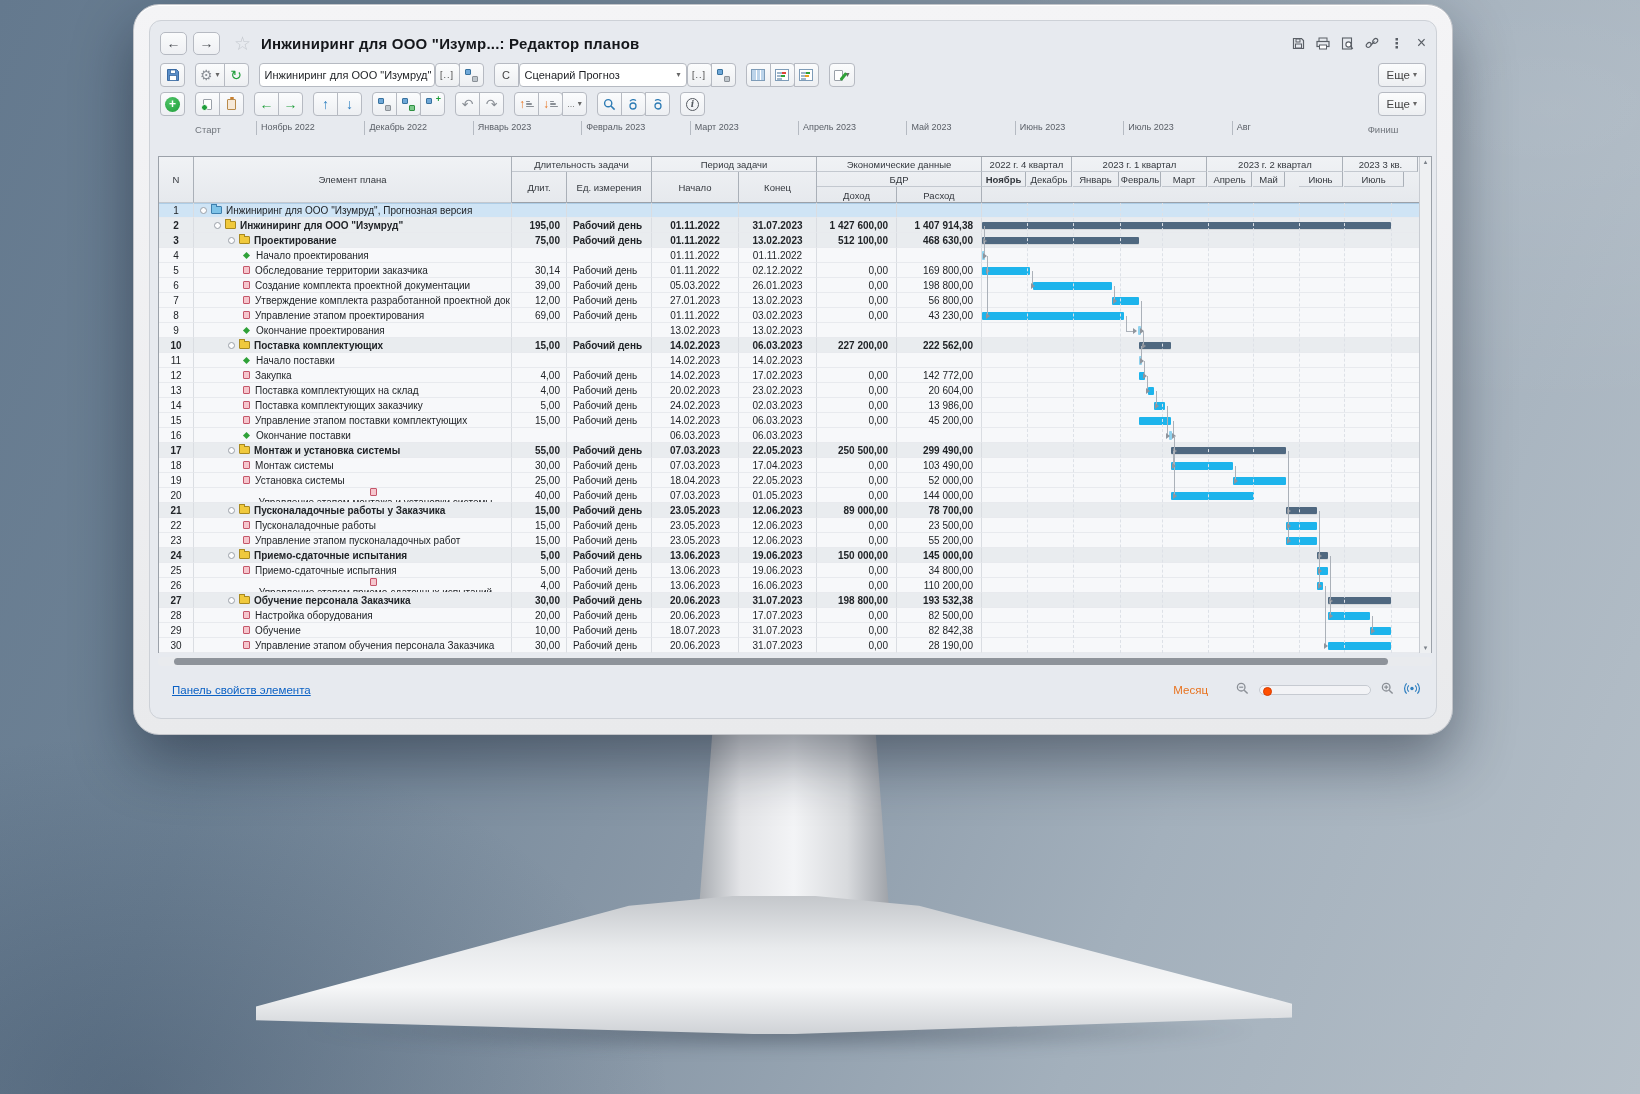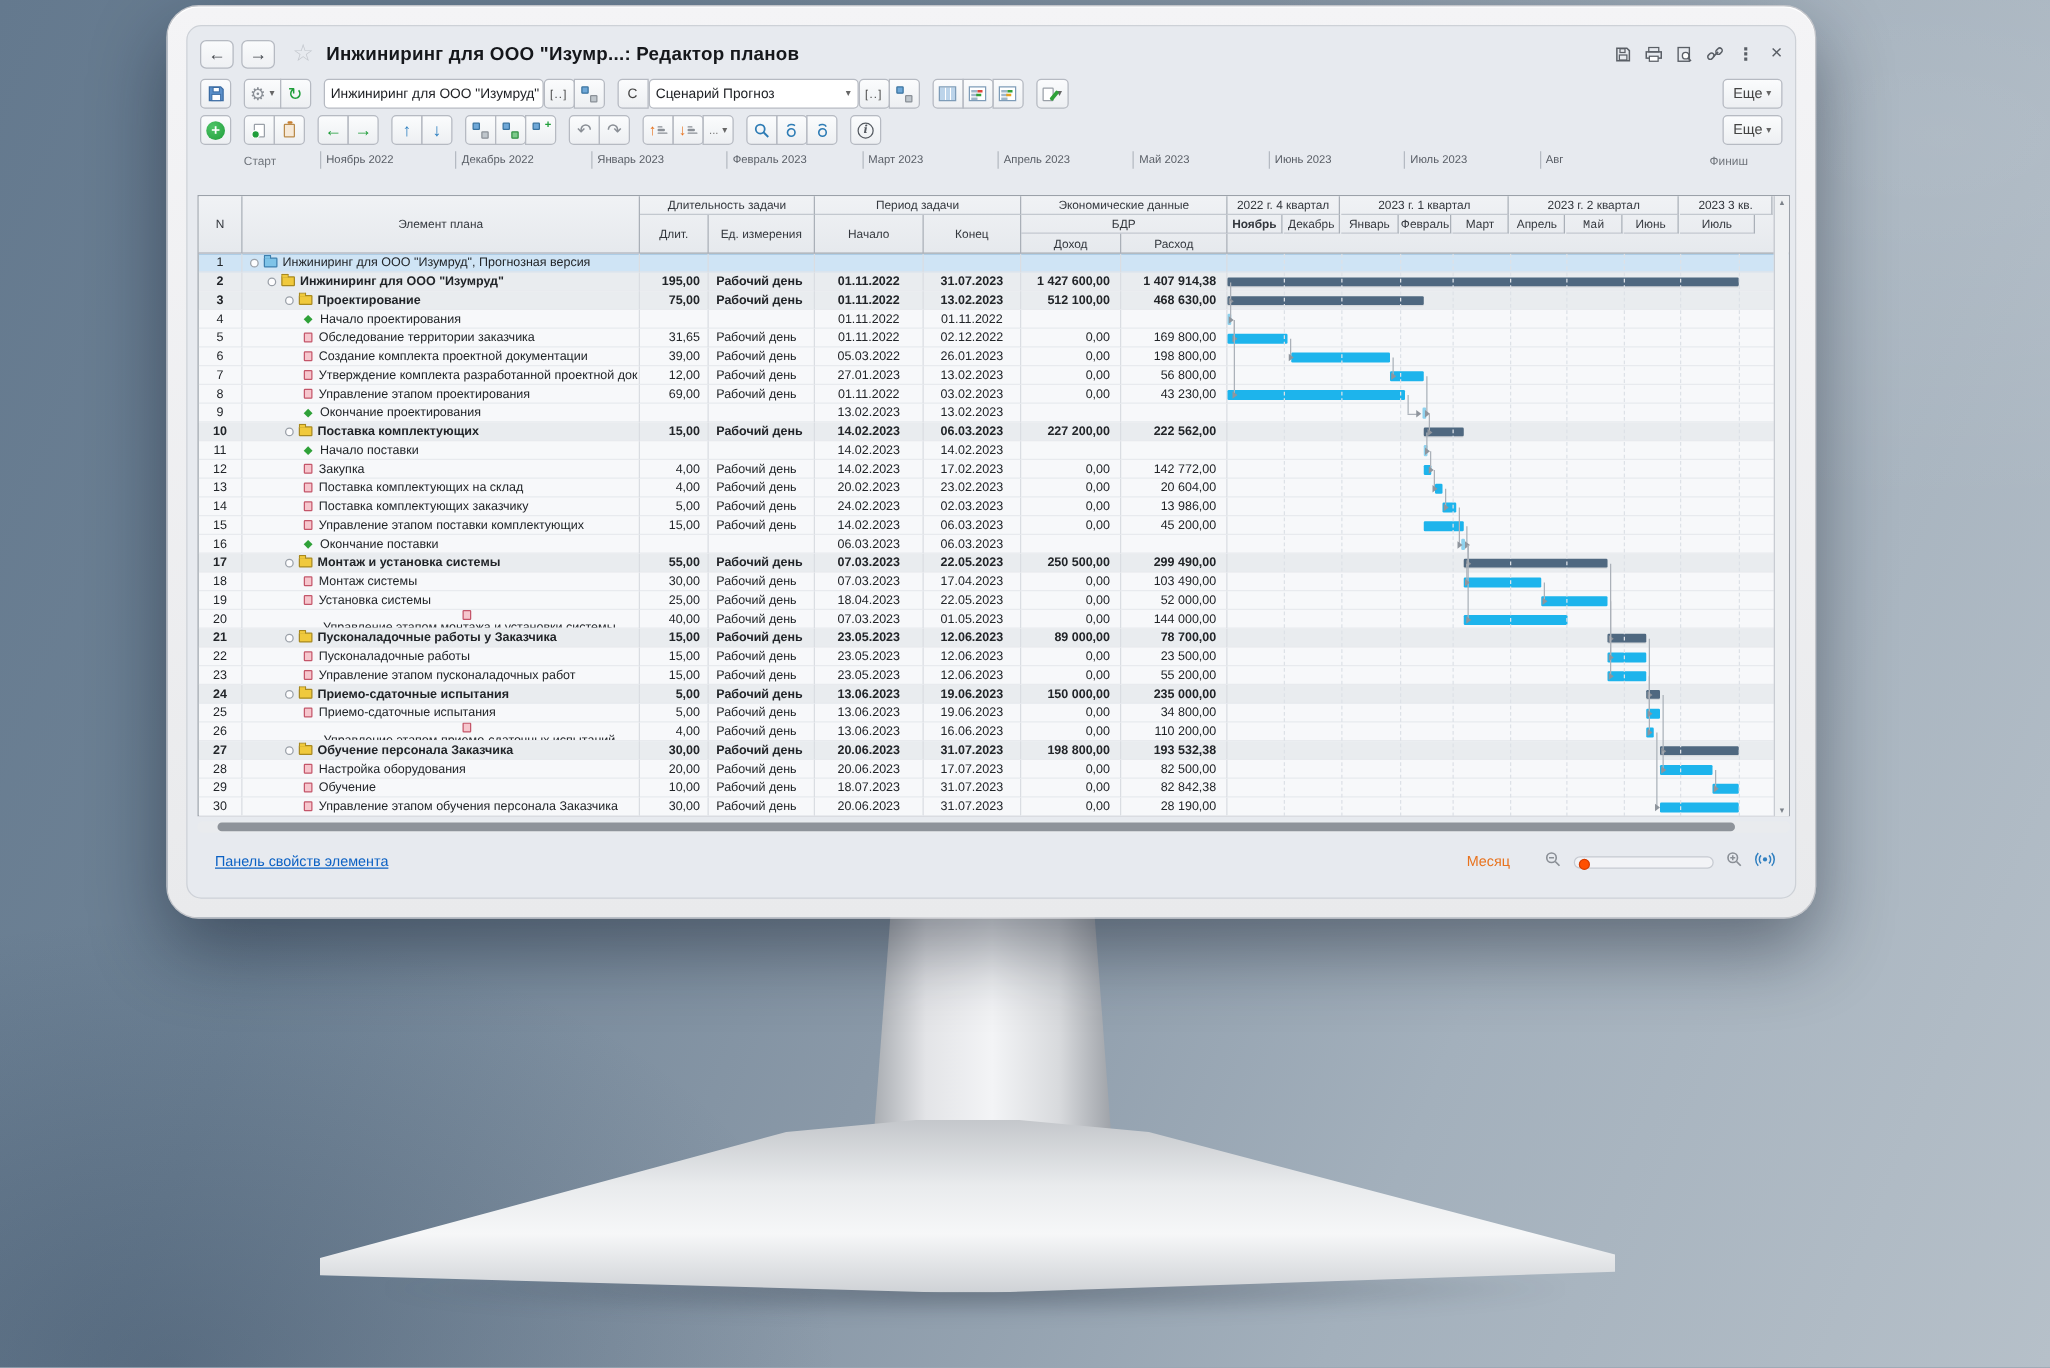--- a/index.html
+++ b/index.html
@@ -417,21 +417,21 @@
           </div>
           <div class="hgantt" id="hgantt">
               <div class="gm-cell" style="left: 0px; width: 44px; font-weight: bold;">Ноябрь</div>
               <div class="gm-cell" style="left: 45px; width: 45px;">Декабрь</div>
               <div class="gq-cell" style="left: 0px; width: 90px;">2022 г. 4 квартал</div>
               <div class="gm-cell" style="left: 91px; width: 46px;">Январь</div>
               <div class="gm-cell" style="left: 138px; width: 41px;">Февраль</div>
               <div class="gm-cell" style="left: 180px; width: 45px;">Март</div>
               <div class="gq-cell" style="left: 91px; width: 134px;">2023 г. 1 квартал</div>
               <div class="gm-cell" style="left: 226px; width: 44px;">Апрель</div>
-              <div class="gm-cell" style="left: 271px; width: 45px; font-family: Liberation Mono, monospace;">Май</div>
+              <div class="gm-cell" style="left: 271px; width: 32px;">Май</div>
               <div class="gm-cell" style="left: 317px; width: 44px;">Июнь</div>
               <div class="gq-cell" style="left: 226px; width: 135px;">2023 г. 2 квартал</div>
               <div class="gm-cell" style="left: 362px; width: 60px;">Июль</div>
               <div class="gq-cell" style="left: 362px; width: 74px;">2023 3 кв.</div>
             </div>
           <div class="hcorner"></div>
         </div>
         <div class="gbody" id="gbody">
           <div class="row sel">
               <div class="cell cn">1</div>
@@ -491,21 +491,21 @@
               <div class="cell cr" style="padding-right: 8px;"></div>
               <div class="cell cr" style="padding-right: 8px;"></div>
               <div class="cell cgantt"></div>
             </div>
             <div class="row">
               <div class="cell cn">5</div>
               <div class="cell cname" style="padding-left: 48px;">
                 <div class="tsk"></div>
                 <span>Обследование территории заказчика</span>
               </div>
-              <div class="cell cr">31,65</div>
+              <div class="cell cr">30,14</div>
               <div class="cell cl">Рабочий день</div>
               <div class="cell cc">01.11.2022</div>
               <div class="cell cc">02.12.2022</div>
               <div class="cell cr" style="padding-right: 8px;">0,00</div>
               <div class="cell cr" style="padding-right: 8px;">169 800,00</div>
               <div class="cell cgantt"></div>
             </div>
             <div class="row">
               <div class="cell cn">6</div>
               <div class="cell cname" style="padding-left: 48px;">
@@ -766,21 +766,21 @@
               <div class="cell cname" style="padding-left: 34px;">
                 <div class="tgl"></div>
                 <div class="fold"></div>
                 <span>Приемо-сдаточные испытания</span>
               </div>
               <div class="cell cr">5,00</div>
               <div class="cell cl">Рабочий день</div>
               <div class="cell cc">13.06.2023</div>
               <div class="cell cc">19.06.2023</div>
               <div class="cell cr" style="padding-right: 8px;">150 000,00</div>
-              <div class="cell cr" style="padding-right: 8px;">235 000,00</div>
+              <div class="cell cr" style="padding-right: 8px;">145 000,00</div>
               <div class="cell cgantt"></div>
             </div>
             <div class="row">
               <div class="cell cn">25</div>
               <div class="cell cname" style="padding-left: 48px;">
                 <div class="tsk"></div>
                 <span>Приемо-сдаточные испытания</span>
               </div>
               <div class="cell cr">5,00</div>
               <div class="cell cl">Рабочий день</div>

